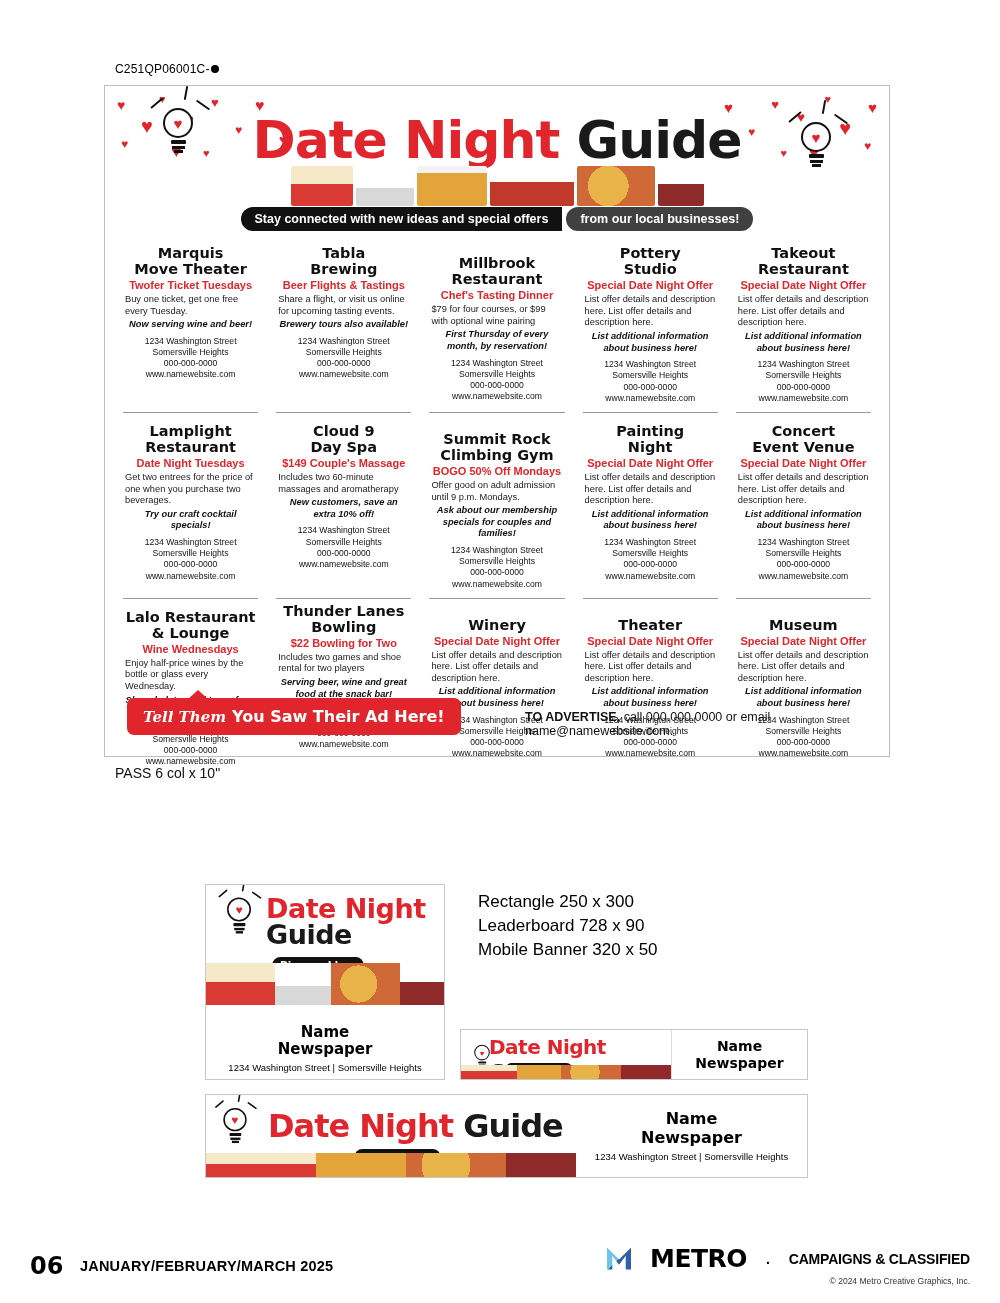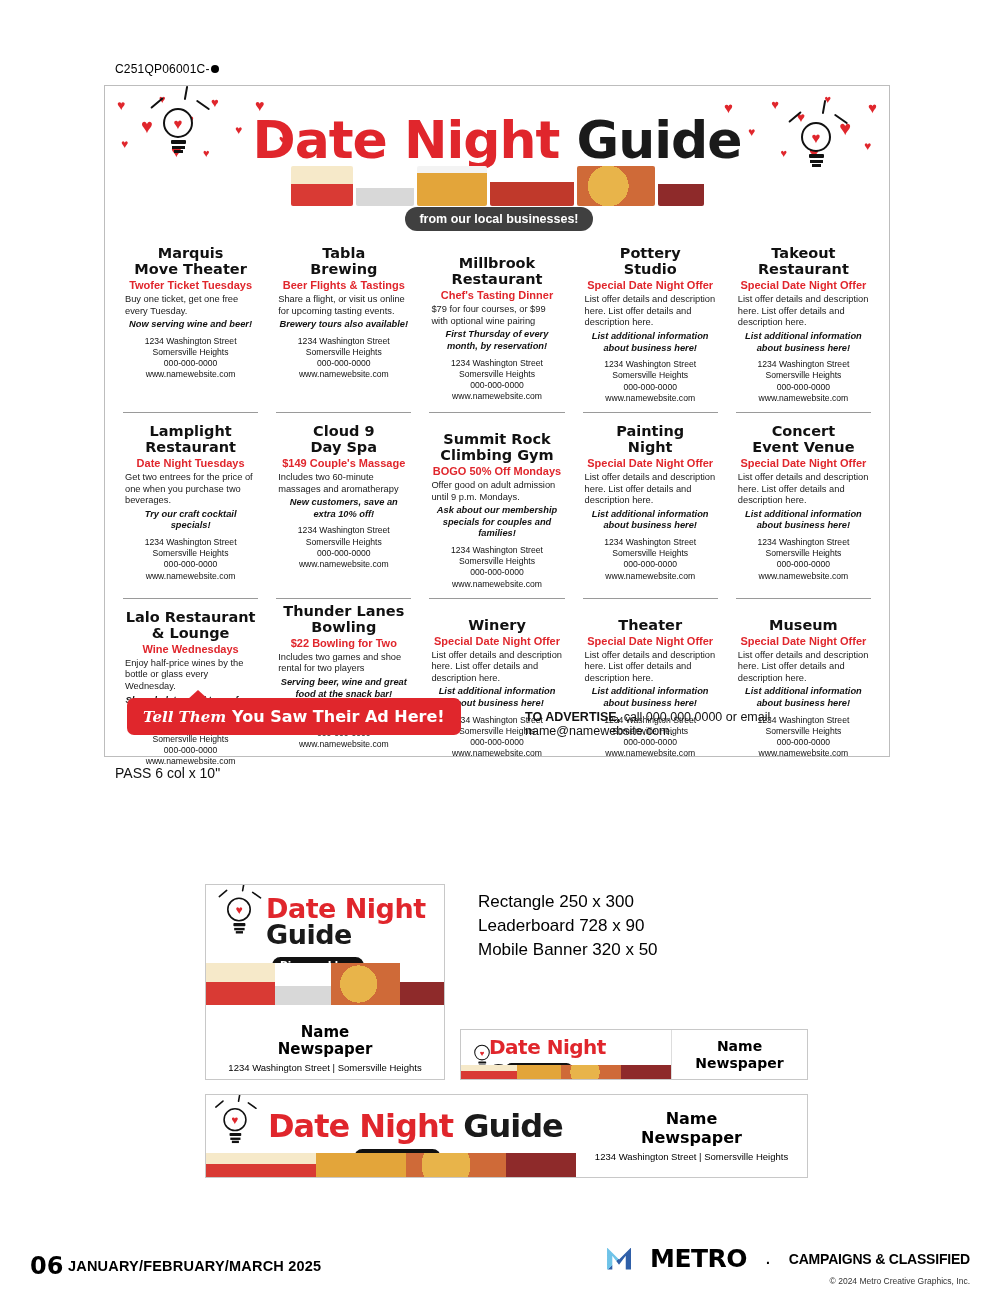--- a/index.html
+++ b/index.html
@@ -180,21 +180,21 @@
   }
   .badge-star { color:#f5c518; font-size:25px; line-height:1; }
   .webads-line { font-size:17px; margin-top:4px; }
 
   
   .pg-num {
     position:absolute; left:30px; top:1252px; font-size:24px; font-weight:bold;
     font-family:"DejaVu Sans", sans-serif;
   }
   .pg-date {
-    position:absolute; left:68px; top:1258px; font-size:14.5px; font-weight:bold;
+    position:absolute; left:80px; top:1258px; font-size:14.5px; font-weight:bold;
     letter-spacing:.2px;
   }
   .metro-wrap { position:absolute; right:30px; top:1244px; text-align:right; }
   .metro-logo {
     display:flex; align-items:center; justify-content:flex-end; gap:19px;
   }
   .metro-m {
     width:24px; height:22px; background:
       linear-gradient(135deg,#6fc3e8 0 50%, #2f5fa8 50% 100%);
     clip-path:polygon(0 100%,0 0,50% 55%,100% 0,100% 100%,78% 100%,78% 38%,50% 78%,22% 38%,22% 100%);
@@ -270,20 +270,21 @@
       <div class="food f-pop"></div>
       <div class="food f-bowl"></div>
       <div class="food f-beer"></div>
       <div class="food f-wine"></div>
       <div class="food f-pizza"></div>
       <div class="food f-glass"></div>
     </div>
   </div>
 
   <div class="tagline">
+    <div class="tag-black">Stay connected with new ideas and special offers</div>
     <div class="tag-red">from our local businesses!</div>
   </div>
 
   <div class="grid">
 
     <div class="cell">
       <div class="biz-name"><span>Marquis</span><br><span>Move Theater</span></div>
       <div class="biz-offer">Twofer Ticket Tuesdays</div>
       <div class="biz-desc">Buy one ticket, get one free every Tuesday.</div>
       <div class="biz-ital">Now serving wine and beer!</div>

